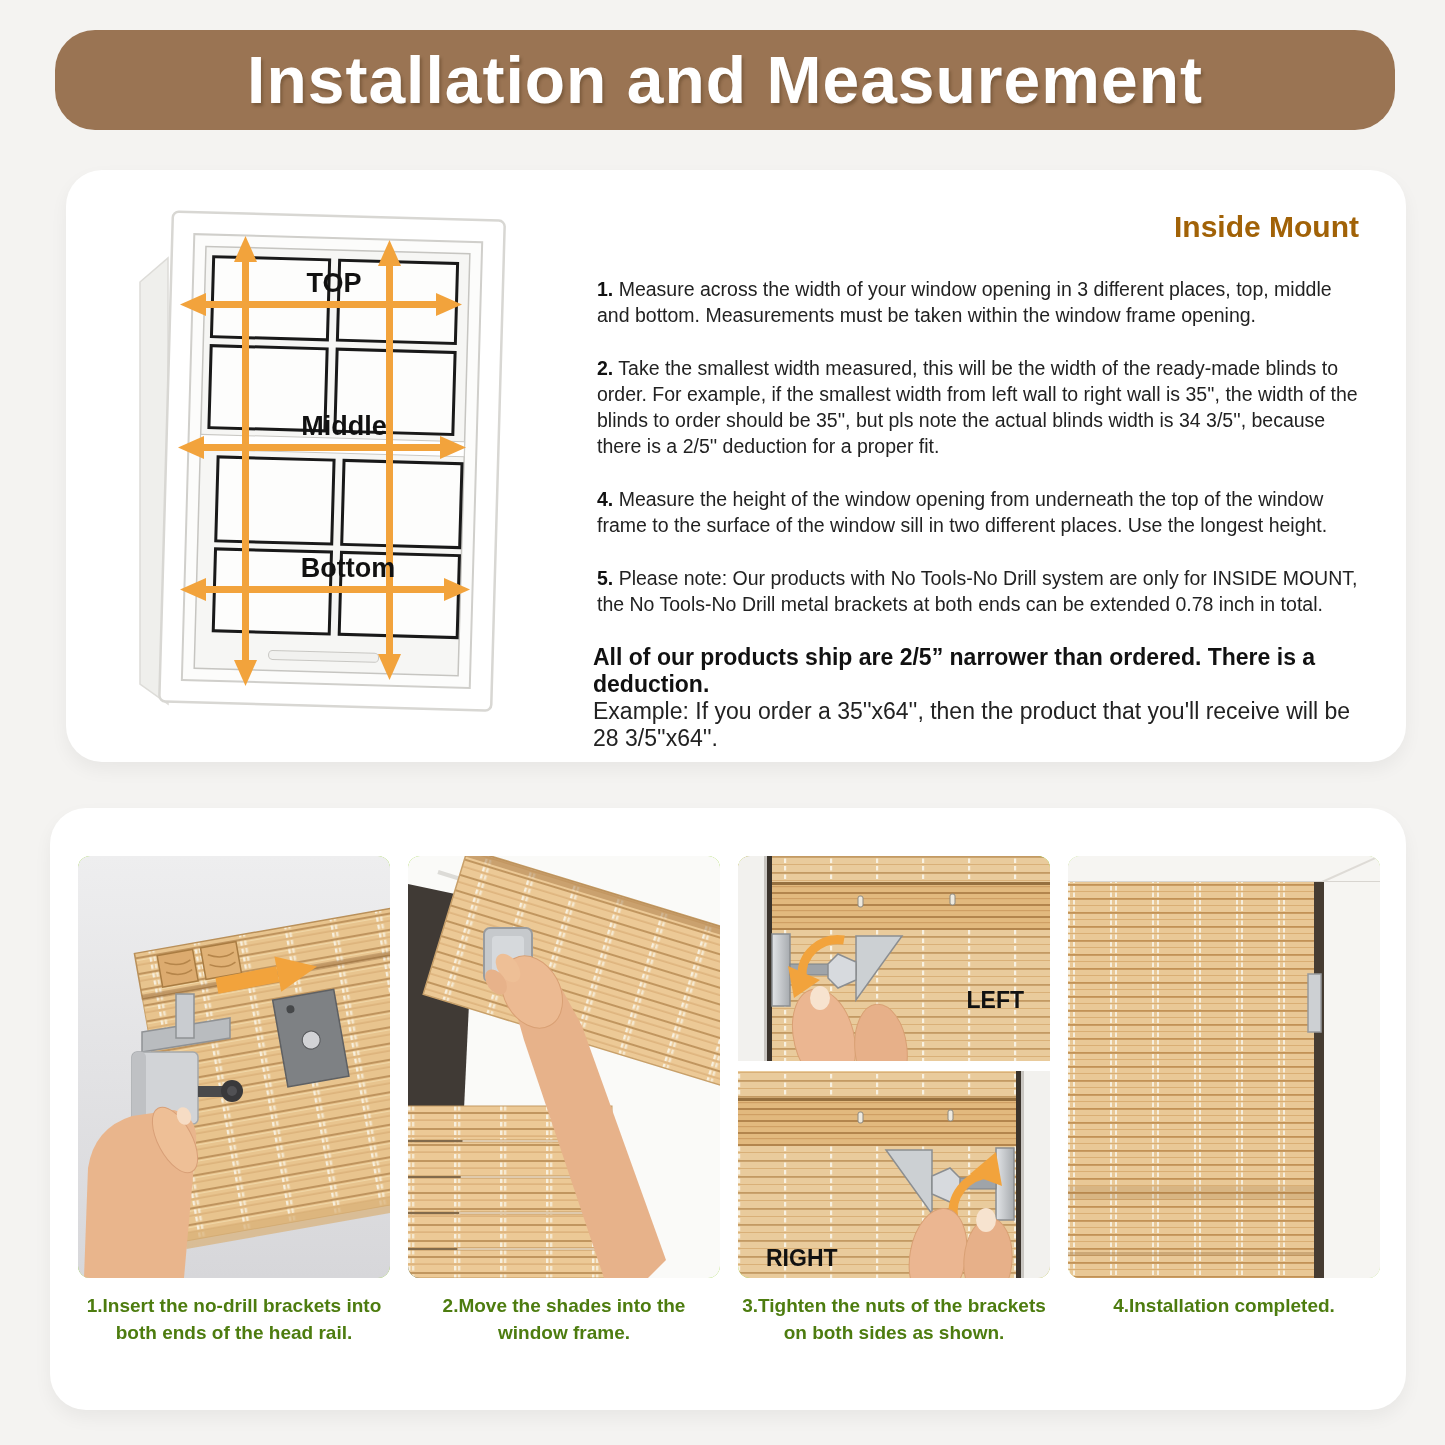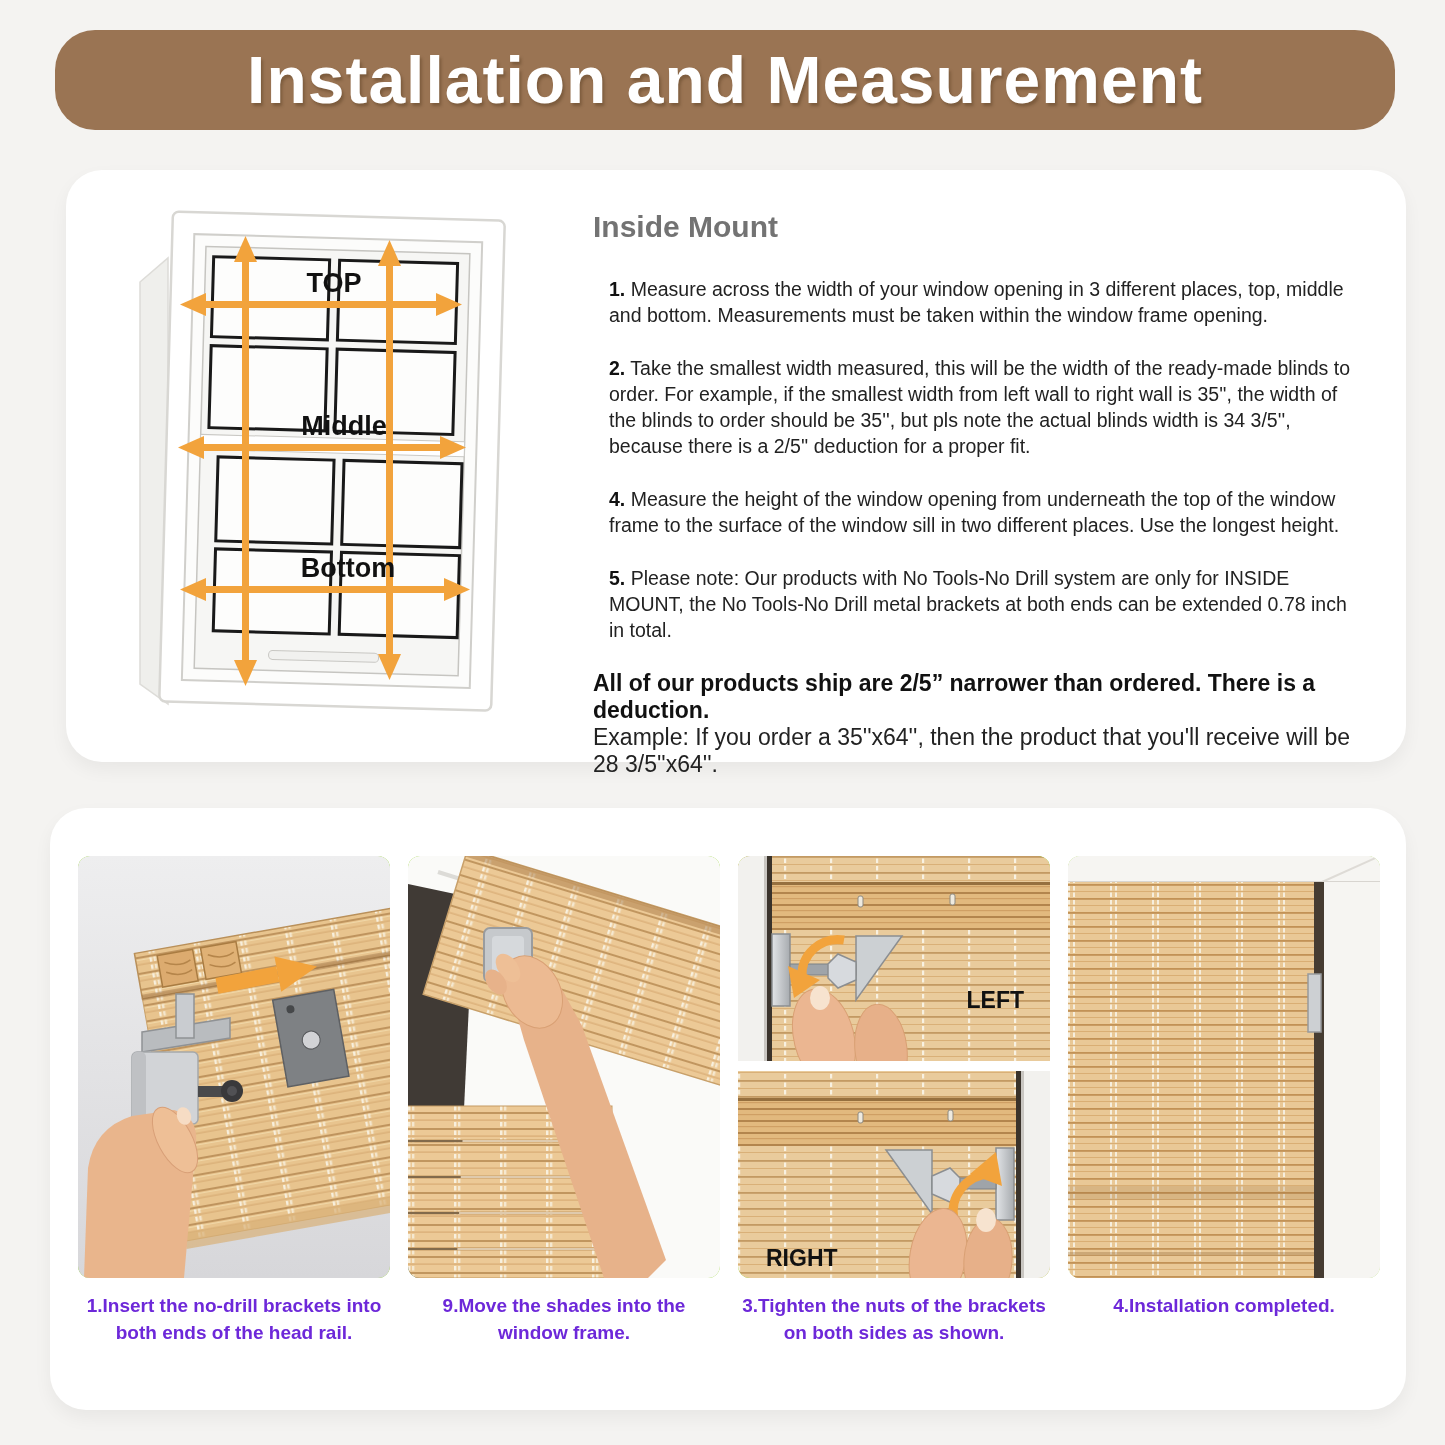--- a/index.html
+++ b/index.html
@@ -28,36 +28,36 @@
   .panel{
     position:absolute;background:#ffffff;border-radius:36px;
     box-shadow:0 8px 18px rgba(0,0,0,.05);
   }
   .panel1{left:66px;top:170px;width:1340px;height:592px;}
   .panel2{left:50px;top:808px;width:1356px;height:602px;}
 
   
   .window-diagram{position:absolute;left:28px;top:16px;width:472px;height:562px;}
   .textcol{position:absolute;left:527px;top:40px;width:766px;}
-  .textcol h2{margin:0 0 32px 0;font-size:30px;font-weight:700;color:#737373;}
-  .step{margin:0 0 27px 16px;font-size:19.5px;line-height:26px;color:#222;}
+  .textcol h2{margin:0 0 32px 0;font-size:30px;font-weight:700;color:#a16207;text-align:right;}
+  .step{margin:0 0 27px 4px;font-size:19.5px;line-height:26px;color:#222;}
   .step b{font-weight:700;color:#111;}
   .note{margin:6px 0 0 0;font-size:23px;line-height:27px;color:#222;}
   .note .nb{font-weight:700;color:#111;}
 
   
   .photo{
     position:absolute;top:48px;width:312px;height:422px;margin:0;
     border-radius:12px;overflow:hidden;background:#84cc16;
   }
   .photo svg{display:block;width:312px;height:422px;}
   .ph1{left:28px;} .ph2{left:358px;} .ph3{left:688px;} .ph4{left:1018px;}
   .caption{
     position:absolute;top:484px;width:312px;
-    font-size:19px;font-weight:700;line-height:27px;color:#6d28d9;text-align:center;
+    font-size:19px;font-weight:700;line-height:27px;color:#4d7c0f;text-align:center;
   }
   .cp1{left:28px;} .cp2{left:358px;} .cp3{left:688px;} .cp4{left:1018px;}
 
   .diagram-label{font-family:"Liberation Sans","DejaVu Sans",sans-serif;font-weight:700;fill:#111;}
 </style>
 </head>
 <body>
 
 <div class="page">
 
@@ -353,18 +353,18 @@
           <rect x="0" y="26" width="246" height="396" fill="url(#pb4)"></rect>
           <rect x="0" y="330" width="246" height="14" fill="#8c5f2d" opacity=".18"></rect>
           <rect x="0" y="396" width="246" height="4" fill="#8c5f2d" opacity=".3"></rect>
           <rect x="0" y="400" width="246" height="22" fill="url(#pb4)"></rect>
         </g>
         <rect x="240" y="118" width="13" height="58" fill="#cdd0d3" stroke="#97999c" stroke-width="1.5"></rect>
       </svg>
     </figure>
 
     <div class="caption cp1">1.Insert the no-drill brackets into both ends of the head rail.</div>
-    <div class="caption cp2">9.Move the shades into the window frame.</div>
+    <div class="caption cp2">2.Move the shades into the window frame.</div>
     <div class="caption cp3">3.Tighten the nuts of the brackets on both sides as shown.</div>
     <div class="caption cp4">4.Installation completed.</div>
   </section>
 
 </div>
 
 </body></html>

